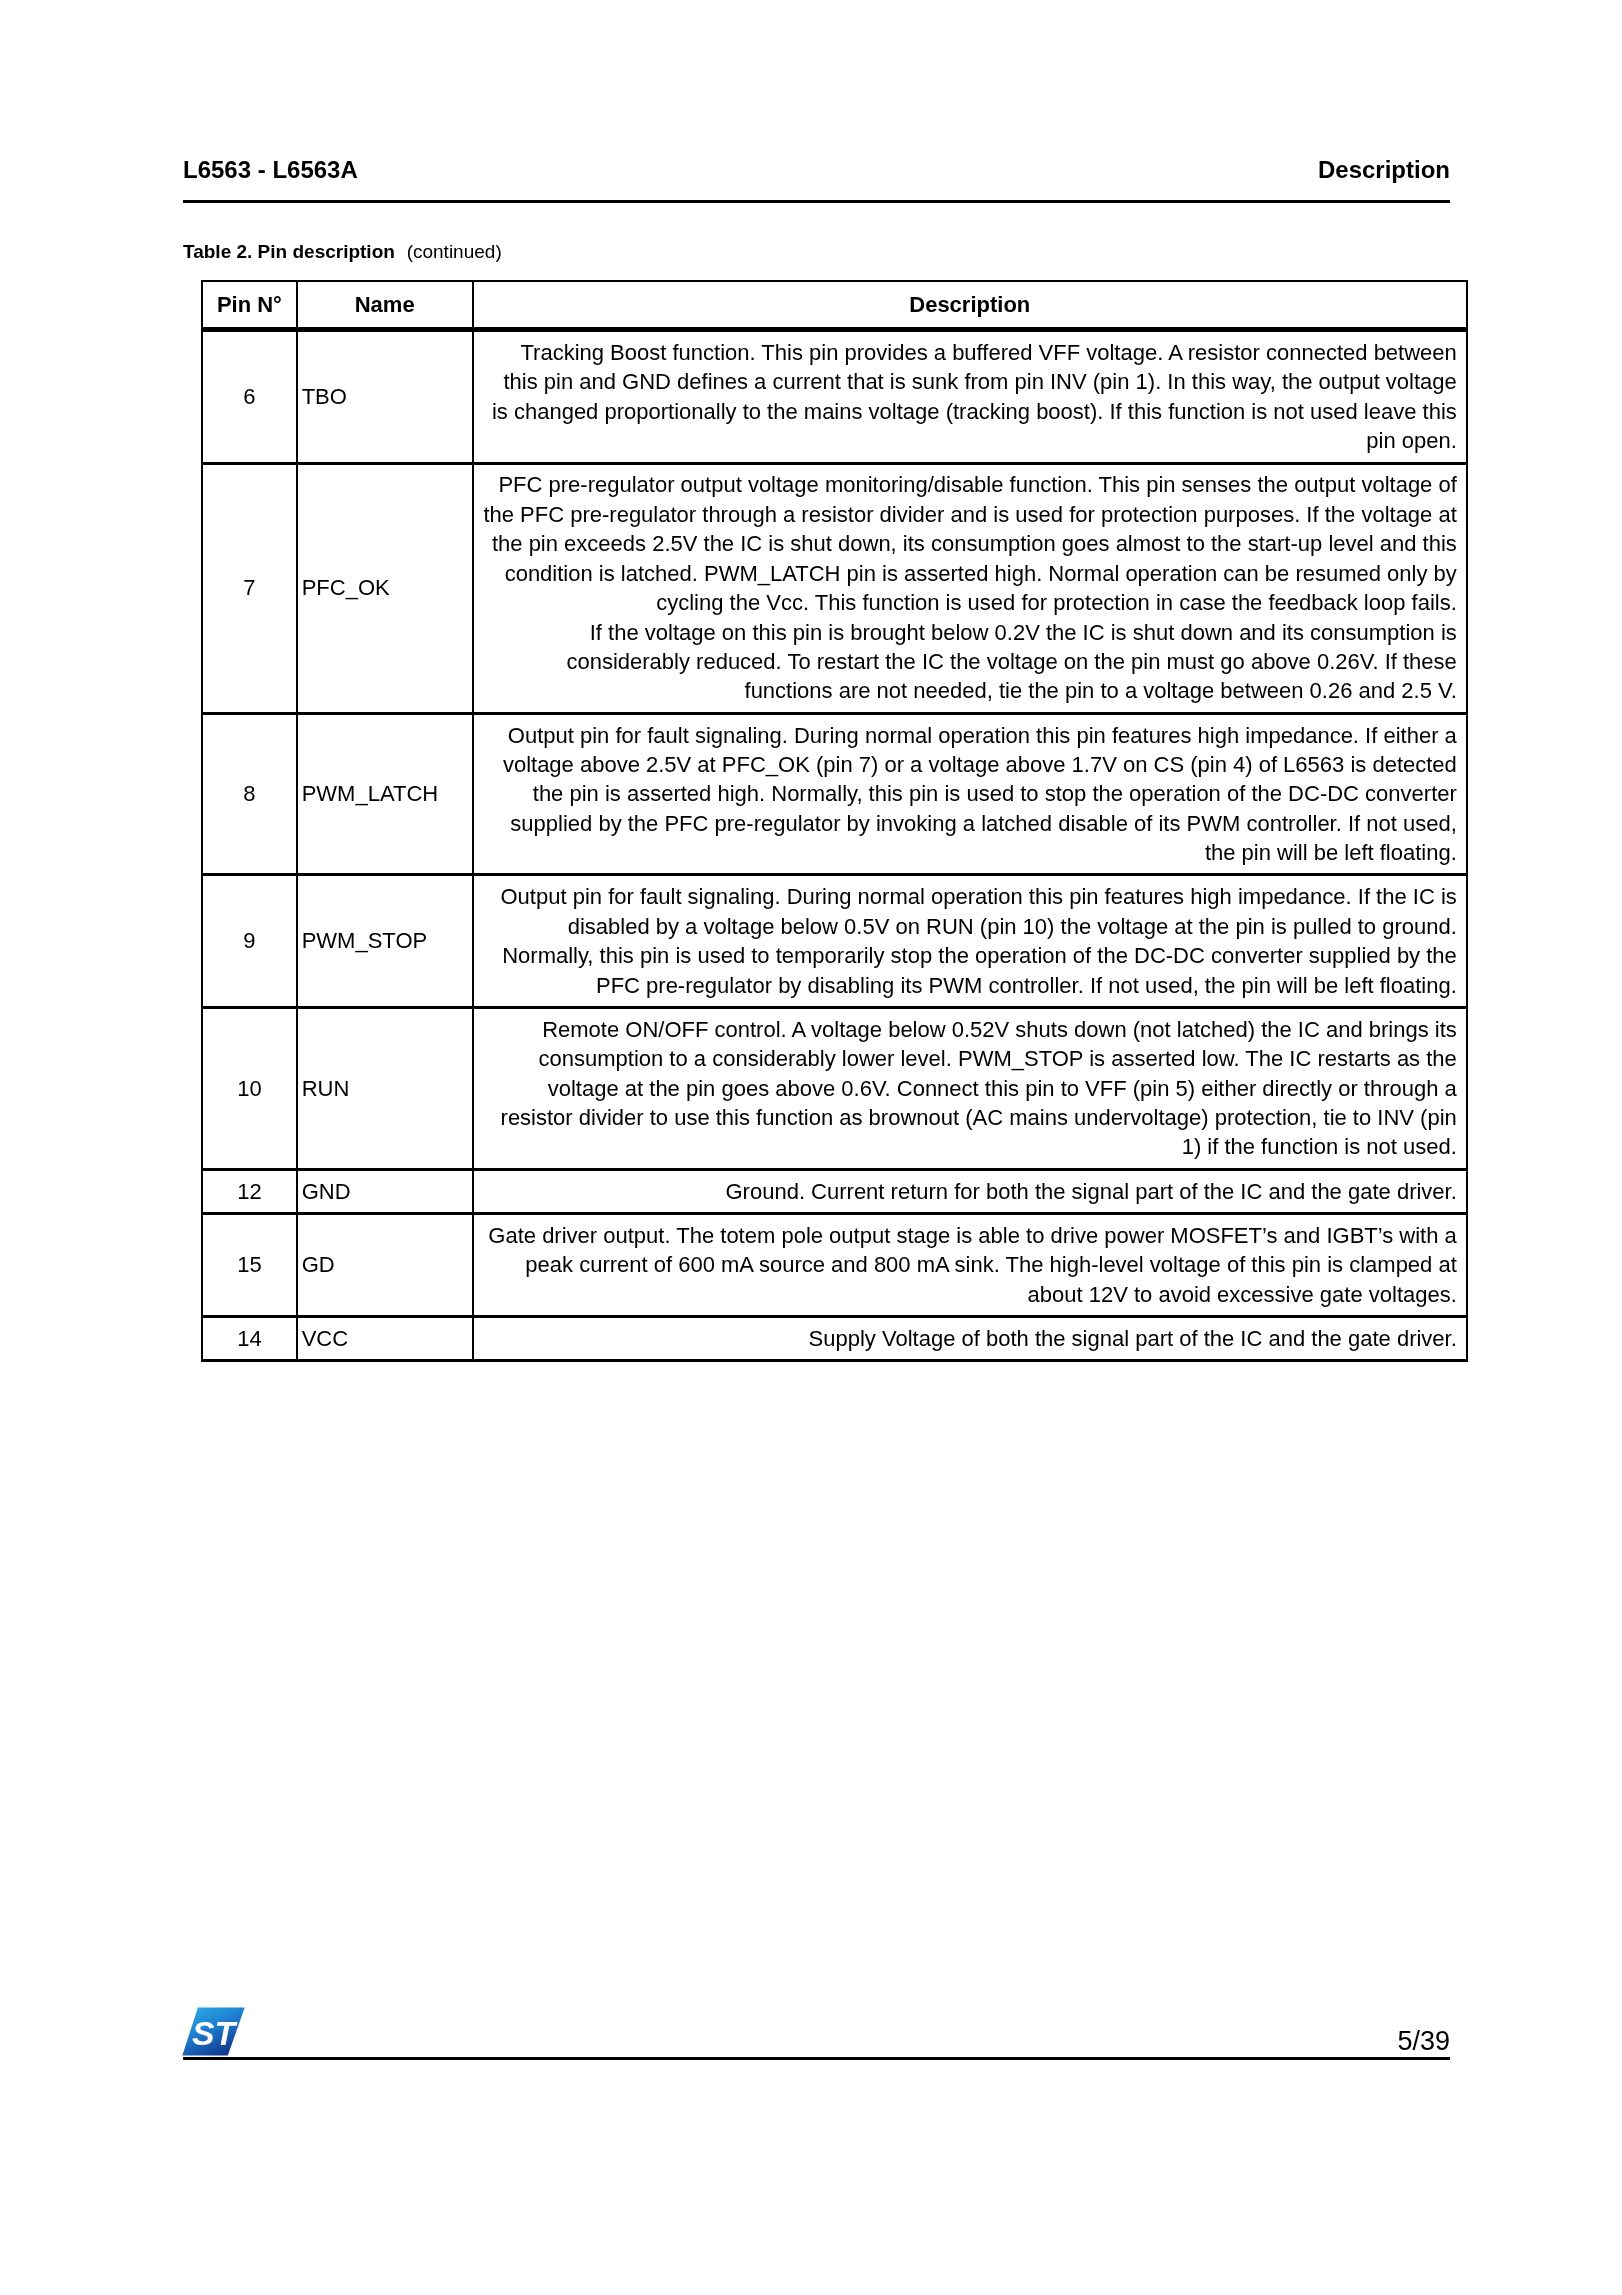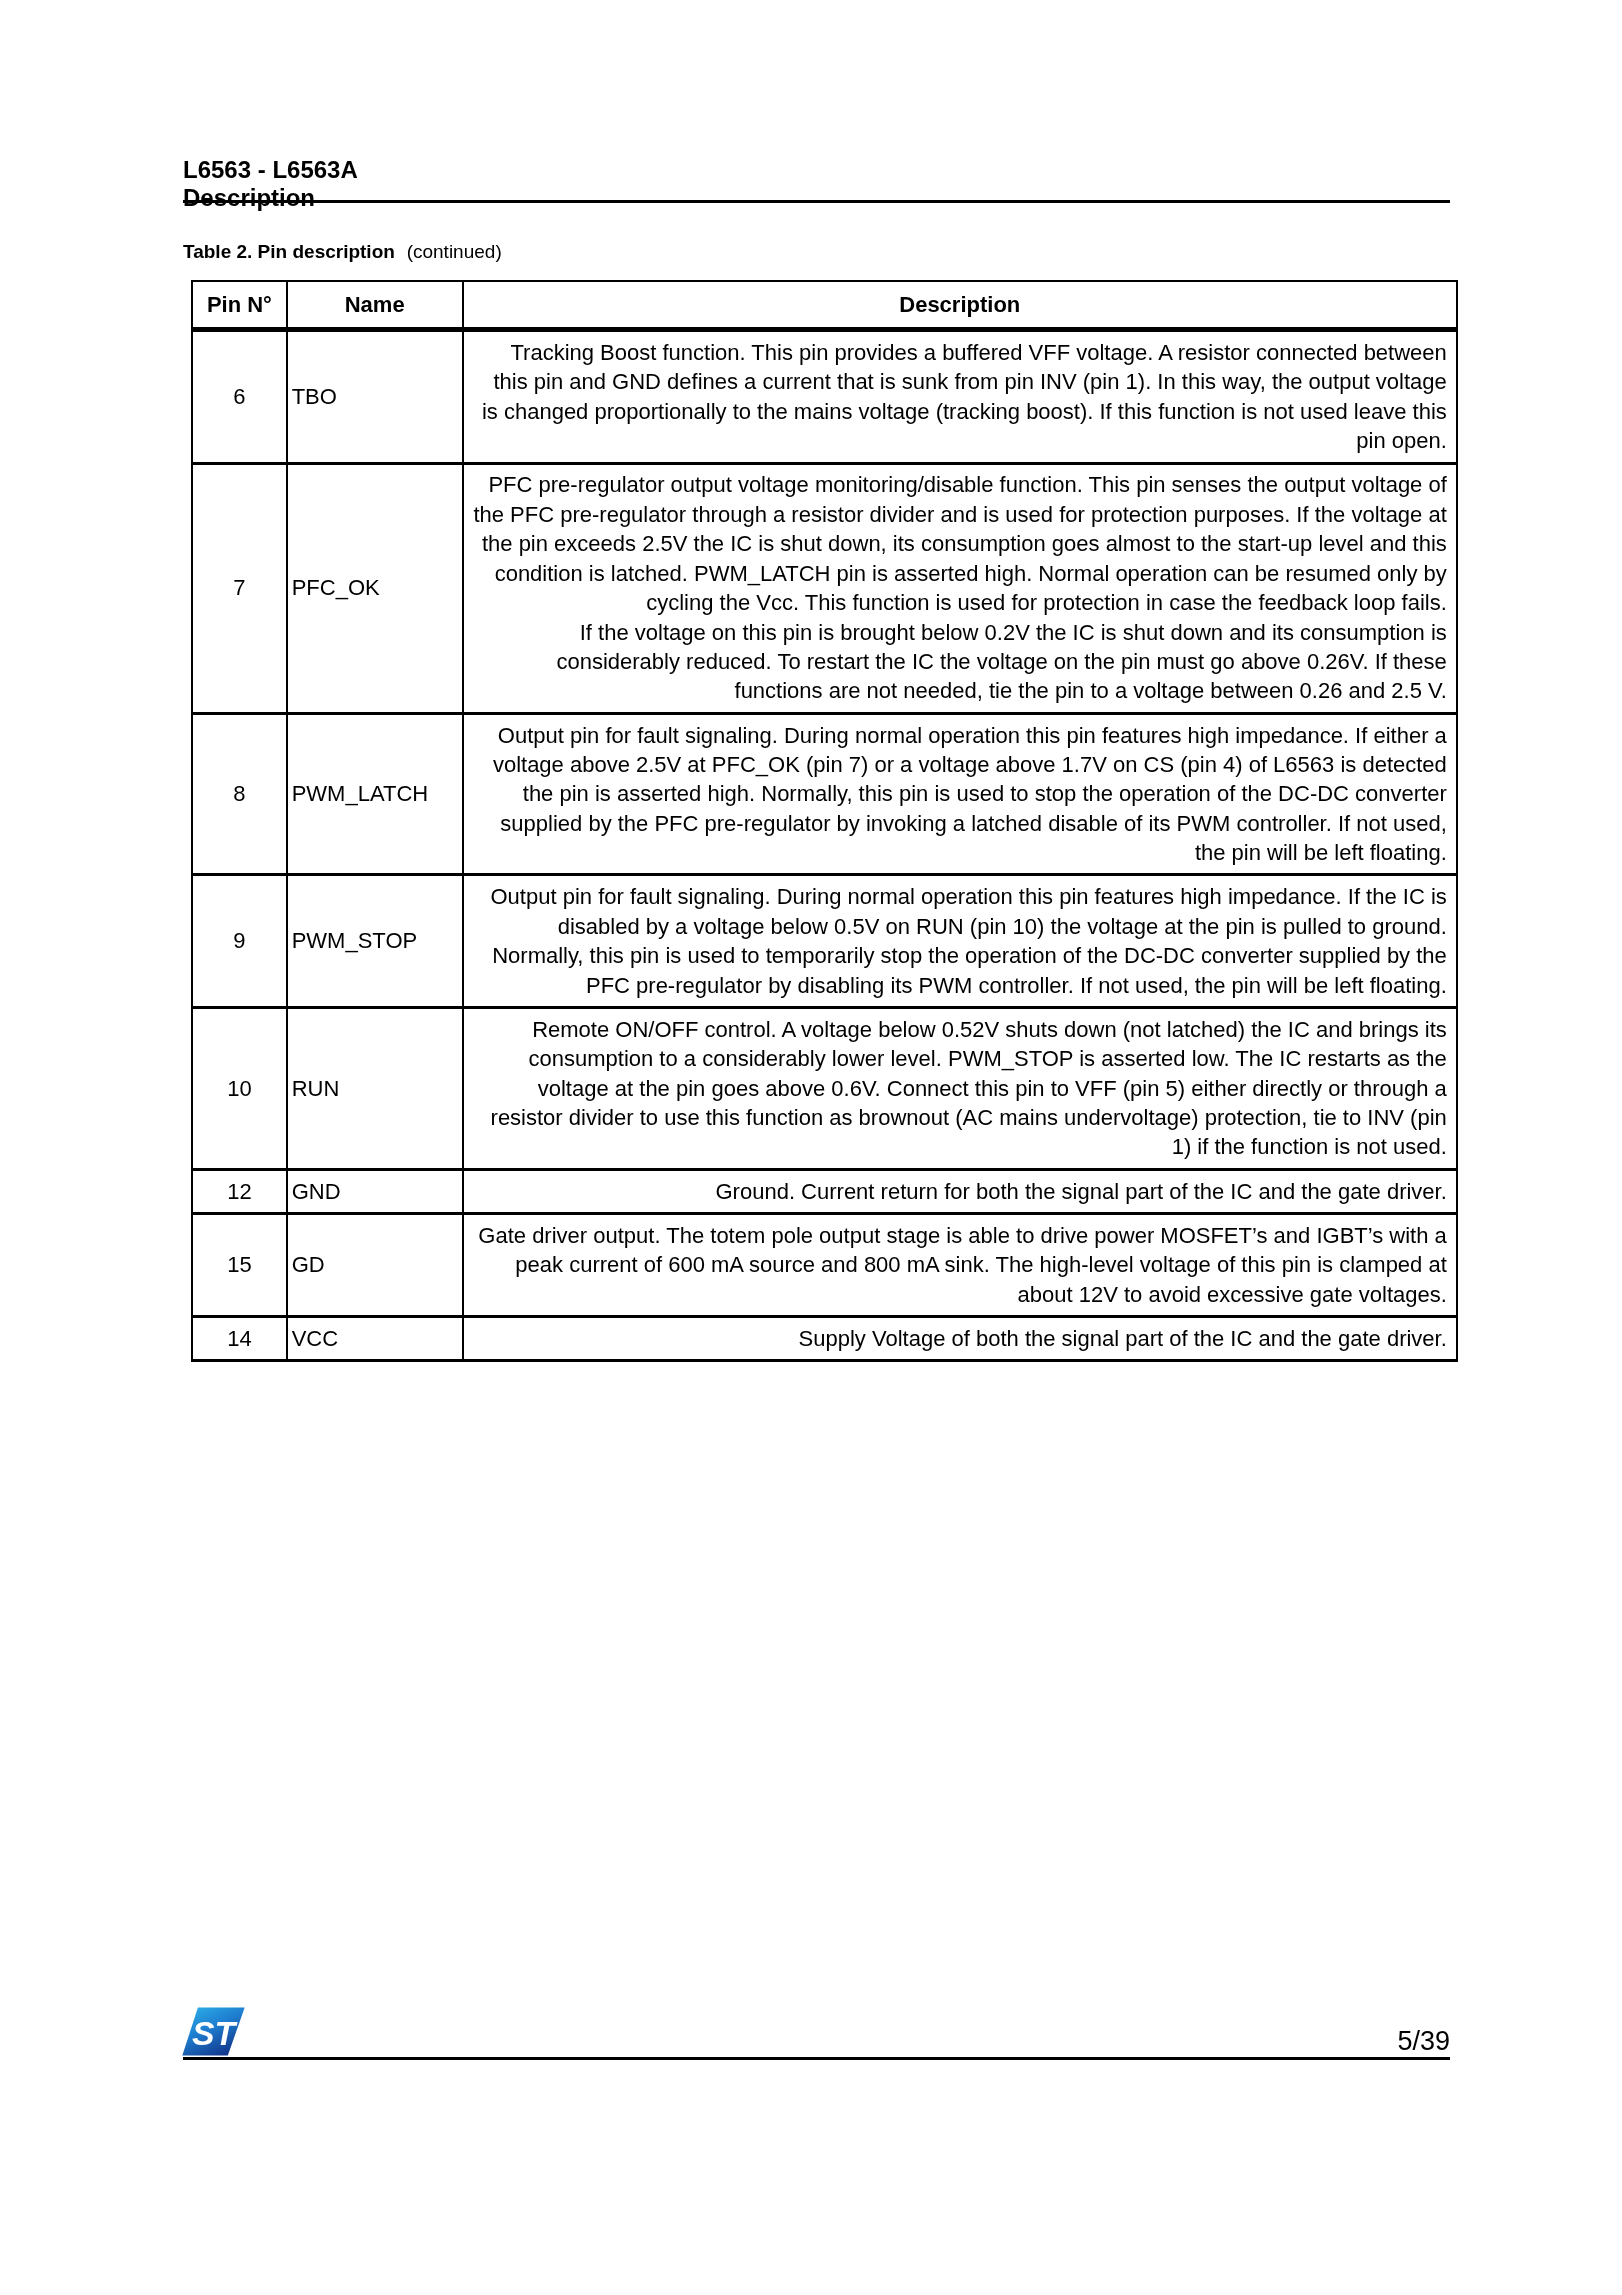--- a/index.html
+++ b/index.html
@@ -9,35 +9,35 @@
     background:#ffffff;
     font-family:"Liberation Sans", sans-serif;
     color:#000;
     margin:0 auto;
     overflow:hidden;
   }
   
   .doc-header {
     position:absolute; left:183px; top:156px; width:1267px;
     display:flex; justify-content:space-between; align-items:baseline;
-    font-size:24px; font-weight:bold;flex-direction:column;
+    font-size:24px; font-weight:bold;
   }
   .header-rule {
     position:absolute; left:183px; top:200px; width:1267px; height:3.3px;
     background:#000;
   }
   
   .table-title {
     position:absolute; left:183px; top:241px; width:1267px;
     font-size:19px;
   }
   .table-title .bold { font-weight:bold; }
   .table-title .note { font-weight:normal; margin-left:11.8px; }
   
-  .table-wrap { position:absolute; left:171px; top:280px; width:1267px;padding-left:20px; }
+  .table-wrap { position:absolute; left:181px; top:280px; width:1267px;padding-left:20px; }
   table.pin-table {
     width:100%;
     border-collapse:collapse;
     font-size:22px;
     line-height:29.4px;
   }
   table.pin-table th, table.pin-table td {
     border:2px solid #000;
     border-top:3.3px solid #000;
     border-bottom:3.3px solid #000;

